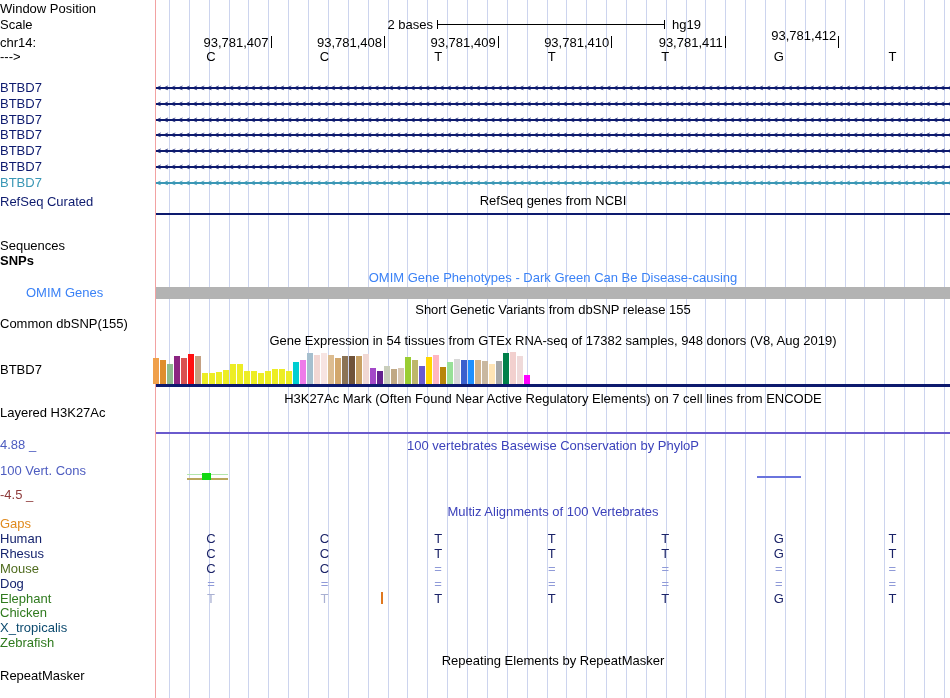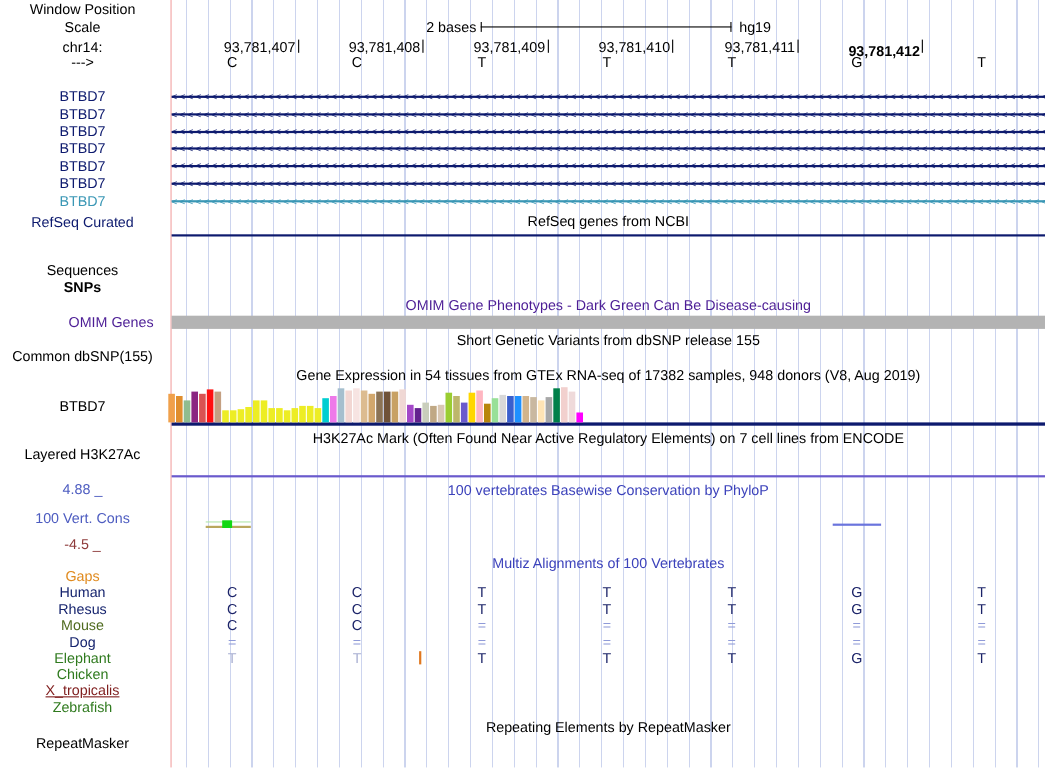--- a/index.html
+++ b/index.html
@@ -2,27 +2,27 @@
 <html><head>
 <meta charset="utf-8">
 <style>
   html,body{margin:0;padding:0;background:#fff;}
   #canvas{position:relative;width:950px;height:698px;background:#fff;overflow:hidden;
           font-family:"Liberation Sans",sans-serif;color:#000;}
   .abs{position:absolute;}
   .txt{font-size:13px;line-height:13px;white-space:nowrap;}
   .r{text-align:right;}
   .c{text-align:center;}
-  .lbl{left:0;width:150px;text-align:center;}
+  .lbl{left:0;width:150px;text-align:left;}
   .title{left:156px;width:794px;text-align:center;}
   .grid{left:169px;top:0;width:779px;height:698px;
         background-image:repeating-linear-gradient(to right,#ccd4ee 0 1px,transparent 1px 19.87px);}
   .guide{left:155px;top:0;width:1px;height:698px;background:#f2a2a2;}
   .navy{color:#0d1a6e;}
-  .green{color:#4c1d95;}
+  .green{color:#3b82f6;}
   .bluetitle{color:#3c42bb;}
   .slate{color:#4d5cc0;}
   .maroon{color:#8e3b3b;}
   .hline{background:#000;height:1px;}
   .vtick{background:#000;width:1px;}
 </style>
 </head>
 <body>
 
 <div id="canvas">
@@ -79,21 +79,21 @@
 <div class="abs txt r" style="left: 184.5px; top: 36px; width: 84px;">93,781,407</div>
     <div class="abs " style="left: 270.5px; top: 36px; width: 1px; height: 12px; background: rgb(0, 0, 0);"></div>
     <div class="abs txt r" style="left: 298.07px; top: 36px; width: 84px;">93,781,408</div>
     <div class="abs " style="left: 384.07px; top: 36px; width: 1px; height: 12px; background: rgb(0, 0, 0);"></div>
     <div class="abs txt r" style="left: 411.64px; top: 36px; width: 84px;">93,781,409</div>
     <div class="abs " style="left: 497.64px; top: 36px; width: 1px; height: 12px; background: rgb(0, 0, 0);"></div>
     <div class="abs txt r" style="left: 525.21px; top: 36px; width: 84px;">93,781,410</div>
     <div class="abs " style="left: 611.21px; top: 36px; width: 1px; height: 12px; background: rgb(0, 0, 0);"></div>
     <div class="abs txt r" style="left: 638.78px; top: 36px; width: 84px;">93,781,411</div>
     <div class="abs " style="left: 724.78px; top: 36px; width: 1px; height: 12px; background: rgb(0, 0, 0);"></div>
-    <div class="abs txt r" style="left: 752.35px; top: 40px; width: 84px; font-weight: bold;">93,781,412</div>
+    <div class="abs txt r" style="left: 752.35px; top: 29px; width: 84px;">93,781,412</div>
     <div class="abs " style="left: 838.35px; top: 36px; width: 1px; height: 12px; background: rgb(0, 0, 0);"></div>
     <div class="abs txt c" style="left: 204px; top: 50px; width: 14px;">C</div>
     <div class="abs txt c" style="left: 317.57px; top: 50px; width: 14px;">C</div>
     <div class="abs txt c" style="left: 431.14px; top: 50px; width: 14px;">T</div>
     <div class="abs txt c" style="left: 544.71px; top: 50px; width: 14px;">T</div>
     <div class="abs txt c" style="left: 658.28px; top: 50px; width: 14px;">T</div>
     <div class="abs txt c" style="left: 771.85px; top: 50px; width: 14px;">G</div>
     <div class="abs txt c" style="left: 885.42px; top: 50px; width: 14px;">T</div>
     <div class="abs txt lbl" style="top: 81px; color: rgb(13, 26, 110);">BTBD7</div>
     <div class="abs " style="left: 156px; top: 87px; width: 794px; height: 2px; background: rgb(13, 26, 110);"></div>
@@ -210,15 +210,15 @@
     <div class="abs txt lbl" style="top: 592px; color: rgb(47, 122, 30);">Elephant</div>
     <div class="abs txt c" style="left: 204px; top: 592px; width: 14px; color: rgb(169, 176, 210);">T</div>
     <div class="abs txt c" style="left: 317.57px; top: 592px; width: 14px; color: rgb(169, 176, 210);">T</div>
     <div class="abs txt c" style="left: 431.14px; top: 592px; width: 14px; color: rgb(27, 35, 104);">T</div>
     <div class="abs txt c" style="left: 544.71px; top: 592px; width: 14px; color: rgb(27, 35, 104);">T</div>
     <div class="abs txt c" style="left: 658.28px; top: 592px; width: 14px; color: rgb(27, 35, 104);">T</div>
     <div class="abs txt c" style="left: 771.85px; top: 592px; width: 14px; color: rgb(27, 35, 104);">G</div>
     <div class="abs txt c" style="left: 885.42px; top: 592px; width: 14px; color: rgb(27, 35, 104);">T</div>
     <div class="abs " style="left: 381px; top: 592px; width: 2px; height: 12px; background: rgb(224, 120, 32);"></div>
     <div class="abs txt lbl" style="top: 606px; color: rgb(47, 122, 30);">Chicken</div>
-    <div class="abs txt lbl" style="top: 621px; color: #7f1d1d; text-decoration: underline;">X_tropicalis</div>
+    <div class="abs txt lbl" style="top: 621px; color: #0c4a6e;">X_tropicalis</div>
     <div class="abs txt lbl" style="top: 636px; color: rgb(47, 122, 30);">Zebrafish</div>
   </div>
 
 </body></html>

